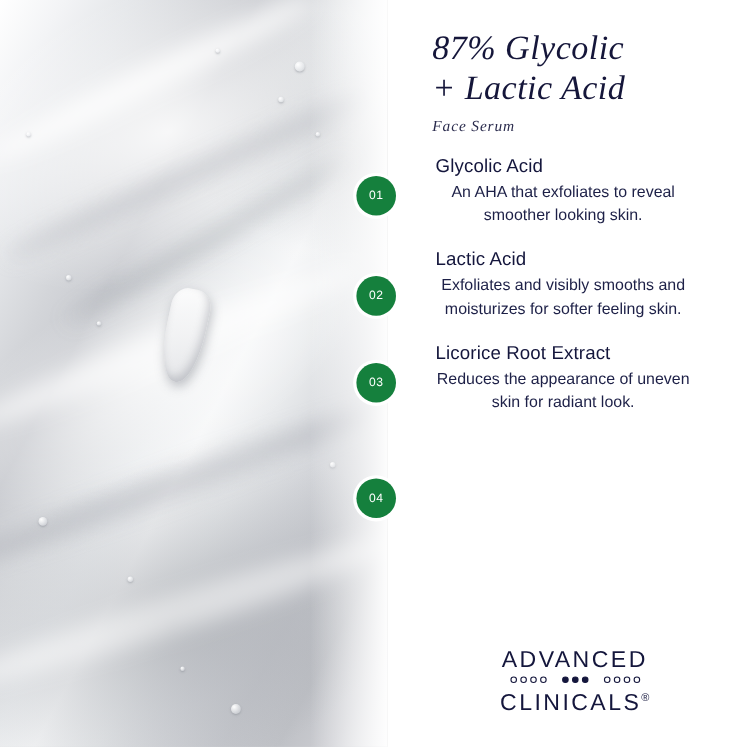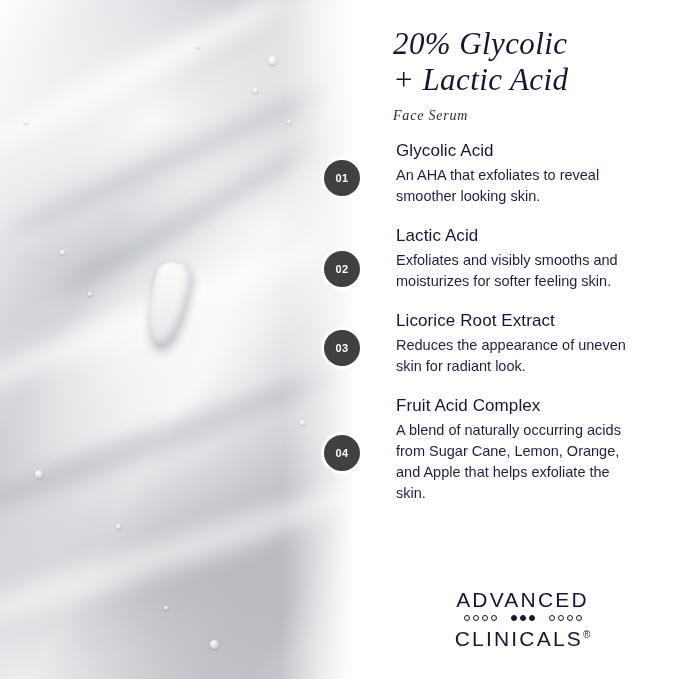--- a/index.html
+++ b/index.html
@@ -175,24 +175,24 @@
     padding-left: 44px;
     margin-bottom: 16px;
     min-height: 62px;
   }
   .badge {
     position: absolute;
     left: -28px;
     width: 36px;
     height: 36px;
     border-radius: 50%;
-    background: #404040;
+    background: #15803d;
     color: #ffffff;
     font-size: 11px;
-    font-weight: bold;
+    font-weight: normal;
     letter-spacing: 0.5px;
     display: flex;
     align-items: center;
     justify-content: center;
     box-shadow: 0 0 0 3px #ffffff;
   }
   .feature-body {
     padding-left: 0;
   }
   .feature-title {
@@ -203,20 +203,21 @@
     margin: 0 0 3px 0;
     letter-spacing: 0.1px;
   }
   .feature-desc {
     font-family: "Liberation Sans", sans-serif;
     font-size: 14.5px;
     color: #1d2047;
     line-height: 21px;
     margin: 0;
     max-width: 232px;
+    text-align: center;
   }
 
   
   .brand {
     position: absolute;
     left: 0;
     right: 0;
     bottom: 28px;
     text-align: center;
     padding-left: 14px;
@@ -287,21 +288,21 @@
     <div class="bubble" style="left:300px; top:420px; width:5px; height:5px;"></div>
     <div class="bubble" style="left:24px; top:120px; width:4px; height:4px;"></div>
     <div class="bubble" style="left:196px; top:44px; width:4px; height:4px;"></div>
 
     <div class="edge-fade"></div>
   </div>
 
   <div class="content">
 
     <div class="title-block">
-      <div class="title-line">20% Glycolic</div>
+      <div class="title-line">87% Glycolic</div>
       <div class="title-line">+ Lactic Acid</div>
       <div class="subtitle">Face Serum</div>
     </div>
 
     <div class="features">
 
       <div class="feature" style="margin-bottom:18px;">
         <div class="badge" style="top:20px;">01</div>
         <div class="feature-body">
           <p class="feature-title">Glycolic Acid</p>
@@ -320,24 +321,20 @@
       <div class="feature" style="margin-bottom:18px;">
         <div class="badge" style="top:20px;">03</div>
         <div class="feature-body">
           <p class="feature-title">Licorice Root Extract</p>
           <p class="feature-desc">Reduces the appearance of uneven skin for radiant look.</p>
         </div>
       </div>
 
       <div class="feature">
         <div class="badge" style="top:40px;">04</div>
-        <div class="feature-body">
-          <p class="feature-title">Fruit Acid Complex</p>
-          <p class="feature-desc">A blend of naturally occurring acids from Sugar Cane, Lemon, Orange, and Apple that helps exfoliate the skin.</p>
-        </div>
       </div>
 
     </div>
 
     <div class="brand">
       <div class="brand-line">ADVANCED</div>
       <div class="brand-dots">
         <span class="d"></span>
         <span class="d"></span>
         <span class="d"></span>

